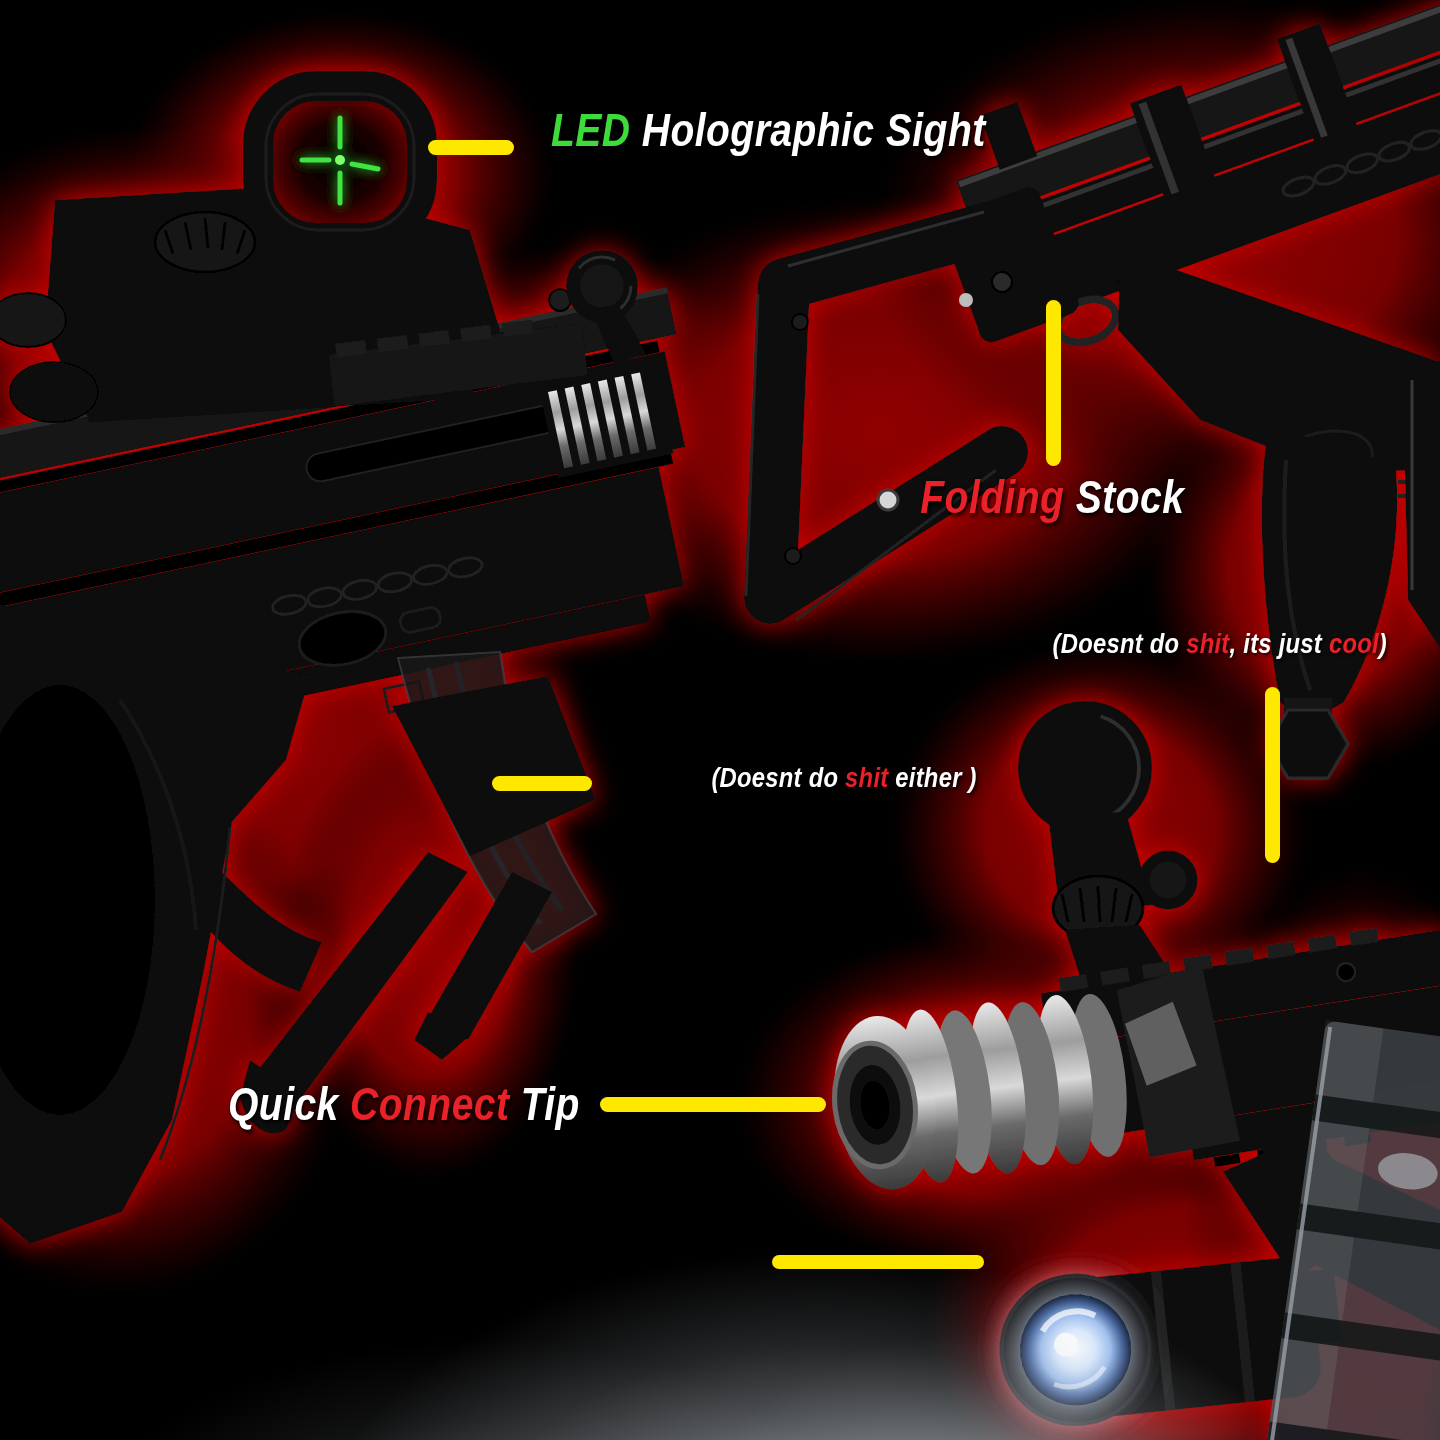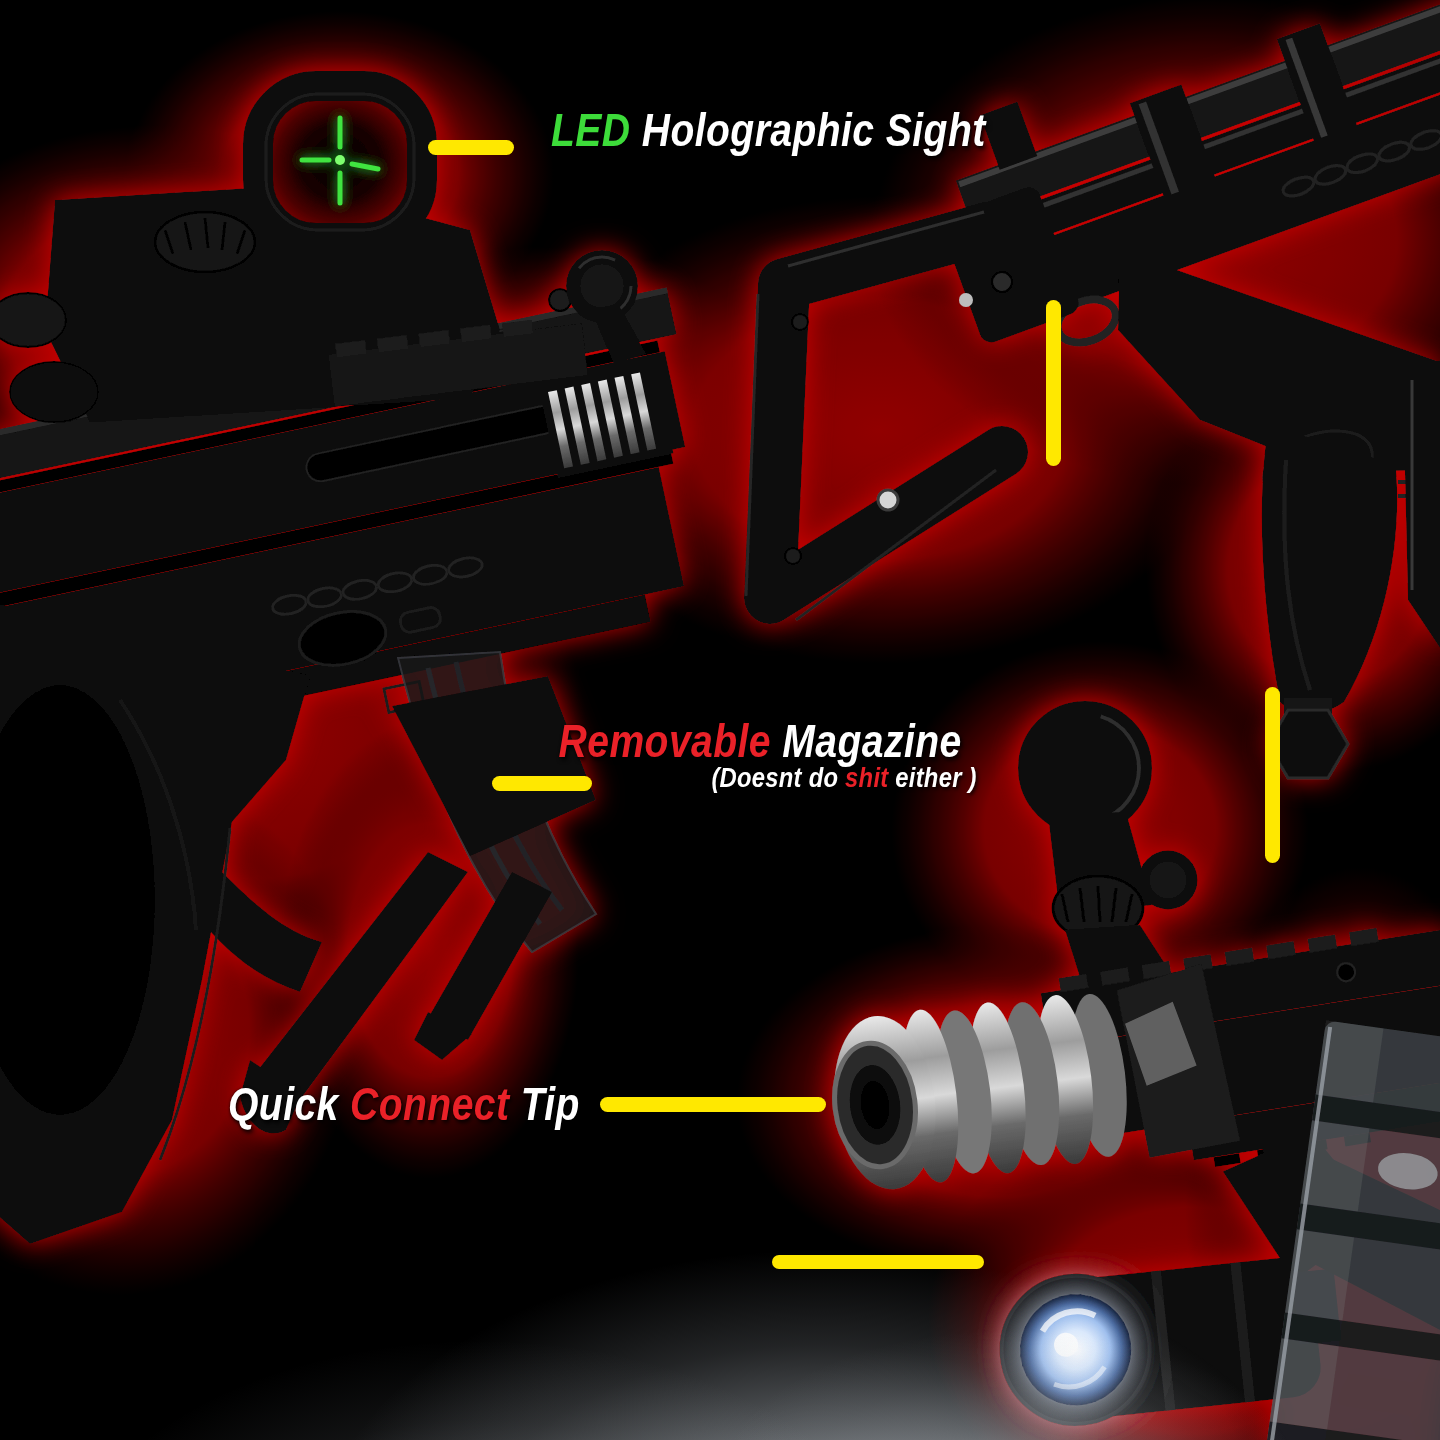--- a/index.html
+++ b/index.html
@@ -326,25 +326,28 @@
 <div class="cline" style="left:1046px;top:300px;width:15px;height:166px;"></div>
 <div class="cline" style="left:1265px;top:687px;width:15px;height:176px;"></div>
 <div class="cline" style="left:492px;top:776px;width:100px;height:15px;"></div>
 <div class="cline" style="left:600px;top:1097px;width:226px;height:15px;"></div>
 <div class="cline" style="left:772px;top:1255px;width:212px;height:14px;"></div>
 
 <div class="lbl title la" style="left:535px;top:103px;margin-left:16px;">
   <span class="st"><span class="c-g">LED </span><span class="c-w">Holographic Sight</span></span>
 </div>
 
-
-
-<div class="lbl title ce" style="left:520px;top:714px;width:480px;">
-  <span class="st"><span class="c-r">Removable </span><span class="c-w">Magazine</span></span>
-</div>
+<div class="lbl title ce" style="left:872px;top:470px;width:360px;">
+  <span class="st"><span class="c-r">Folding </span><span class="c-w">Stock</span></span>
+</div>
+
+<div class="lbl sub ce" style="left:1005px;top:627px;width:430px;">
+  <span class="st"><span class="c-w">(Doesnt do </span><span class="c-r">shit</span><span class="c-w">, its just </span><span class="c-r">cool</span><span class="c-w">)</span></span>
+</div>
+
 <div class="lbl sub ce" style="left:520px;top:761px;width:480px;text-align:right;">
   <span class="st"><span class="c-w">(Doesnt do </span><span class="c-r">shit</span><span class="c-w"> either )</span></span>
 </div>
 
 <div class="lbl title la" style="left:228px;top:1077px;">
   <span class="st"><span class="c-w">Quick </span><span class="c-r">Connect</span><span class="c-w"> Tip</span></span>
 </div>
 
 
 </div>

